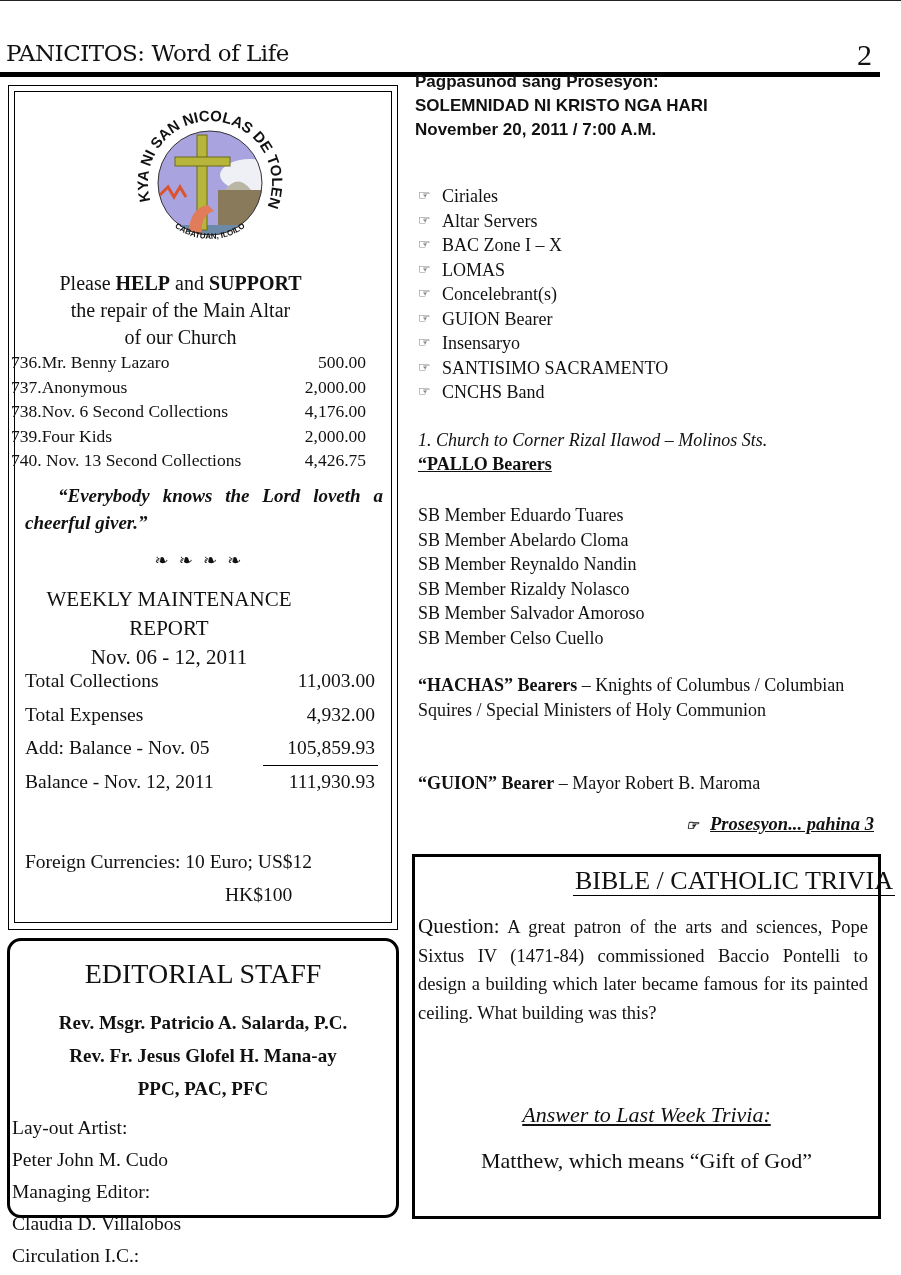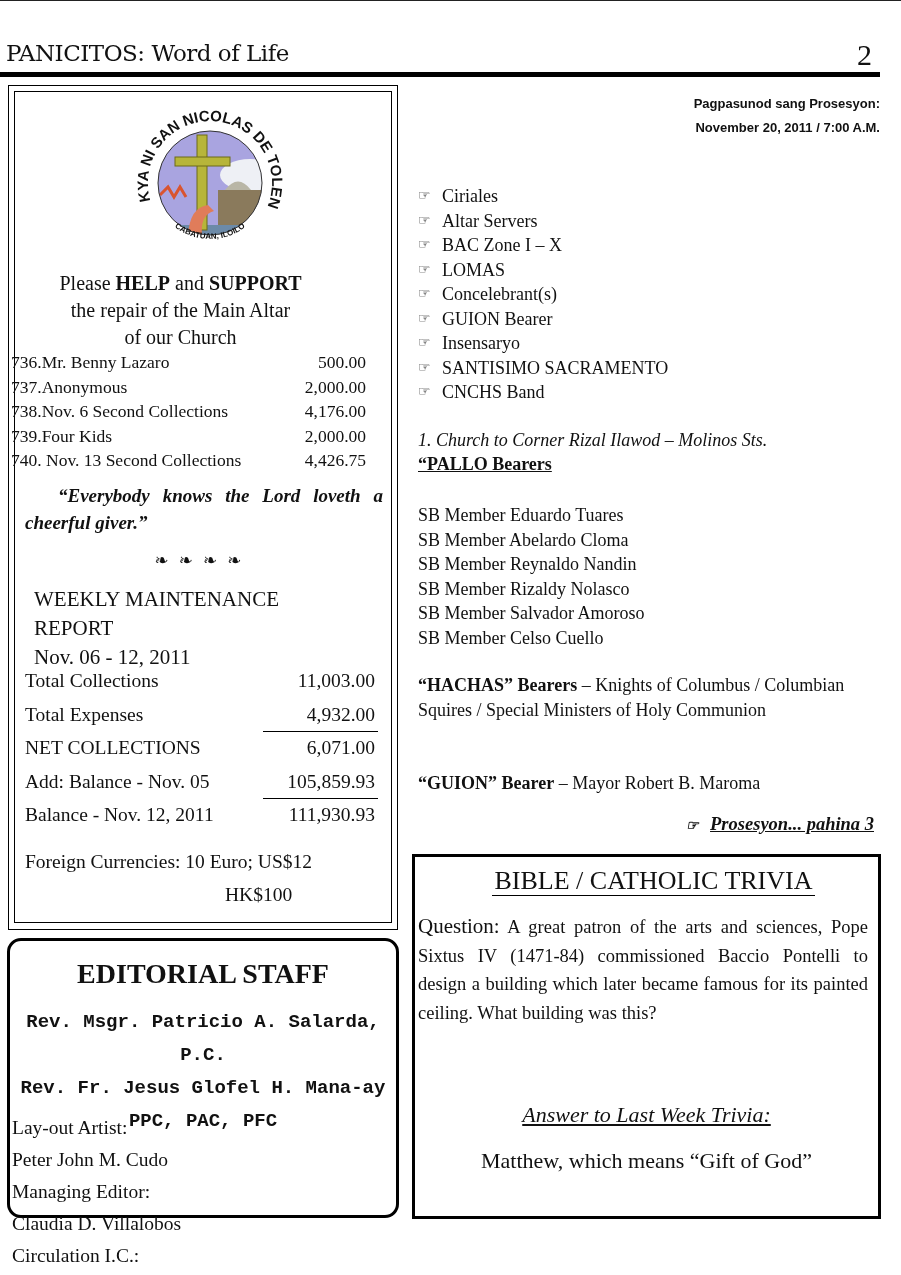--- a/index.html
+++ b/index.html
@@ -12,52 +12,52 @@
   
   .donbox-outer { position:absolute; left:8px; top:85px; width:390px; height:845px; border:1px solid #000; box-sizing:border-box; }
   .donbox-inner { position:absolute; left:14px; top:91px; width:378px; height:832px; border:1.5px solid #000; box-sizing:border-box; }
   .logo { position:absolute; left:130px; top:95px; width:160px; height:170px; }
   .appeal { position:absolute; left:14px; top:270px; width:333px; text-align:center; font-family:"Liberation Serif", serif; font-size:20px; line-height:27px; }
   .appeal b { font-weight:bold; }
   .don-list { position:absolute; left:11px; top:350px; width:355px; font-family:"Liberation Serif", serif; font-size:17.5px; }
   .don-row { display:flex; justify-content:space-between; height:24.5px; line-height:24.5px; }
   .quote { position:absolute; left:25px; top:482px; width:358px; font-family:"Liberation Serif", serif; font-size:19px; font-weight:bold; font-style:italic; line-height:27px; text-align:justify; text-indent:33px; }
   .flourish { position:absolute; left:14px; top:550px; width:378px; text-align:center; font-size:17px; letter-spacing:10px; }
-  .report-title { position:absolute; left:14px; top:585px; width:310px; text-align:left; font-family:"Liberation Serif", serif; font-size:21px; line-height:29px;margin-left:20px; }
+  .report-title { position:absolute; left:14px; top:585px; width:310px; text-align:center; font-family:"Liberation Serif", serif; font-size:21px; line-height:29px; }
   .fin { position:absolute; left:25px; top:664px; width:350px; font-family:"Liberation Serif", serif; font-size:19.5px; }
   .fin-row { display:flex; justify-content:space-between; height:33.5px; line-height:33.5px; position:relative; }
   .fin-row .amt { width:112px; text-align:right; position:relative; }
   .fin-row.ruled .amt::before { content:""; position:absolute; left:0; right:-3px; top:0; border-top:1.5px solid #000; }
   .foreign { position:absolute; left:25px; top:845px; width:355px; font-family:"Liberation Serif", serif; font-size:19.5px; line-height:33px; }
   .foreign .second { padding-left:200px; }
 
   
   .edbox { position:absolute; left:7px; top:938px; width:392px; height:280px; border:3px solid #000; border-radius:14px; box-sizing:border-box; }
-  .ed-title { position:absolute; left:7px; top:958px; width:392px; text-align:center; font-family:"Liberation Serif", serif; font-weight:bold; font-size:28px; }
-  .ed-names { position:absolute; left:7px; top:1006px; width:392px; text-align:center; font-family:Liberation Mono, monospace; font-weight:bold; font-size:19px; line-height:33px; }
+  .ed-title { position:absolute; left:7px; top:958px; width:392px; text-align:center; font-family:"Liberation Serif", serif; font-weight:normal; font-size:28px; }
+  .ed-names { position:absolute; left:7px; top:1006px; width:392px; text-align:center; font-family:Liberation Serif, serif; font-weight:bold; font-size:19px; line-height:33px; }
   .ed-roles { position:absolute; left:12px; top:1112px; width:385px; font-family:"Liberation Serif", serif; font-size:19.5px; line-height:32px; }
   .ed-role { display:flex;flex-direction:column; }
   .ed-role .r { width:176px; }
 
   
-  .proc-head { position:absolute; left:415px; top:92px; width:465px; text-align:right; font-family:"Liberation Sans", sans-serif; font-weight:bold; font-size:13px; line-height:24px; }
+  .proc-head { position:absolute; left:415px; top:70px; width:465px; text-align:left; font-family:"Liberation Sans", sans-serif; font-weight:bold; font-size:17px; line-height:24px; }
   .proc-list { position:absolute; left:418px; top:184px; font-family:"Liberation Serif", serif; font-size:18px; line-height:24.5px; }
   .proc-list .pi { display:flex; align-items:center; }
   .hand { font-size:14px; width:24px; display:inline-block; }
   .route { position:absolute; left:418px; top:430px; font-family:"Liberation Serif", serif; font-style:italic; font-size:18px; }
   .pallo { position:absolute; left:418px; top:454px; font-family:"Liberation Serif", serif; font-weight:bold; text-decoration:underline; font-size:18px; }
   .sb-list { position:absolute; left:418px; top:503px; font-family:"Liberation Serif", serif; font-size:18px; line-height:24.5px; }
   .hachas { position:absolute; left:418px; top:673px; width:440px; font-family:"Liberation Serif", serif; font-size:18px; line-height:24.5px; }
   .guion { position:absolute; left:418px; top:771px; width:440px; font-family:"Liberation Serif", serif; font-size:18px; line-height:24.5px; }
   .cont { position:absolute; right:27px; top:814px; font-family:"Liberation Serif", serif; font-size:18.5px; font-weight:bold; font-style:italic; }
   .cont .lnk { text-decoration:underline; }
 
   
   .trivbox { position:absolute; left:412px; top:854px; width:469px; height:365px; border:3px solid #000; box-sizing:border-box; }
-  .triv-title { position:absolute; left:412px; top:866px; width:483px; text-align:center; font-family:"Liberation Serif", serif; font-size:26px; }
+  .triv-title { position:absolute; left:412px; top:866px; width:483px; text-align:right; font-family:"Liberation Serif", serif; font-size:26px; }
   .triv-title span { border-bottom:1.5px solid #000; padding:0 2px; }
   .triv-q { position:absolute; left:418px; top:912px; width:450px; font-family:"Liberation Serif", serif; font-size:18.5px; line-height:28.7px; text-align:justify; }
   .triv-q .ql { font-size:21px; }
   .ans-head { position:absolute; left:412px; top:1102px; width:469px; text-align:center; font-family:"Liberation Serif", serif; font-style:italic; font-size:22px; }
   .ans-head span { text-decoration:underline; }
   .ans { position:absolute; left:412px; top:1148px; width:469px; text-align:center; font-family:"Liberation Serif", serif; font-size:22px; }
 </style>
 </head>
 <body>
 
@@ -136,24 +136,20 @@
 
 <div class="fin">
   <div class="fin-row">
       <span>Total Collections</span>
       <span class="amt">11,003.00</span>
     </div>
   <div class="fin-row">
       <span>Total Expenses</span>
       <span class="amt">4,932.00</span>
     </div>
-  <div class="fin-row ruled">
-      <span>NET COLLECTIONS</span>
-      <span class="amt">6,071.00</span>
-    </div>
   <div class="fin-row">
       <span>Add: Balance - Nov. 05</span>
       <span class="amt">105,859.93</span>
     </div>
   <div class="fin-row ruled">
       <span>Balance - Nov. 12, 2011</span>
       <span class="amt">111,930.93</span>
     </div>
 </div>
 
@@ -179,20 +175,21 @@
       <span>Claudia D. Villalobos</span>
     </div>
   <div class="ed-role">
       <span class="r">Circulation I.C.:</span>
       <span>Hilario A. Velasco, Jr.</span>
     </div>
 </div>
 
 <div class="proc-head">
   <div>Pagpasunod sang Prosesyon:</div>
+  <div>SOLEMNIDAD NI KRISTO NGA HARI</div>
   <div>November 20, 2011 / 7:00 A.M.</div>
 </div>
 
 <div class="proc-list">
   <div class="pi">
       <span class="hand">☞</span>
       <span>Ciriales</span>
     </div>
   <div class="pi">
       <span class="hand">☞</span>

